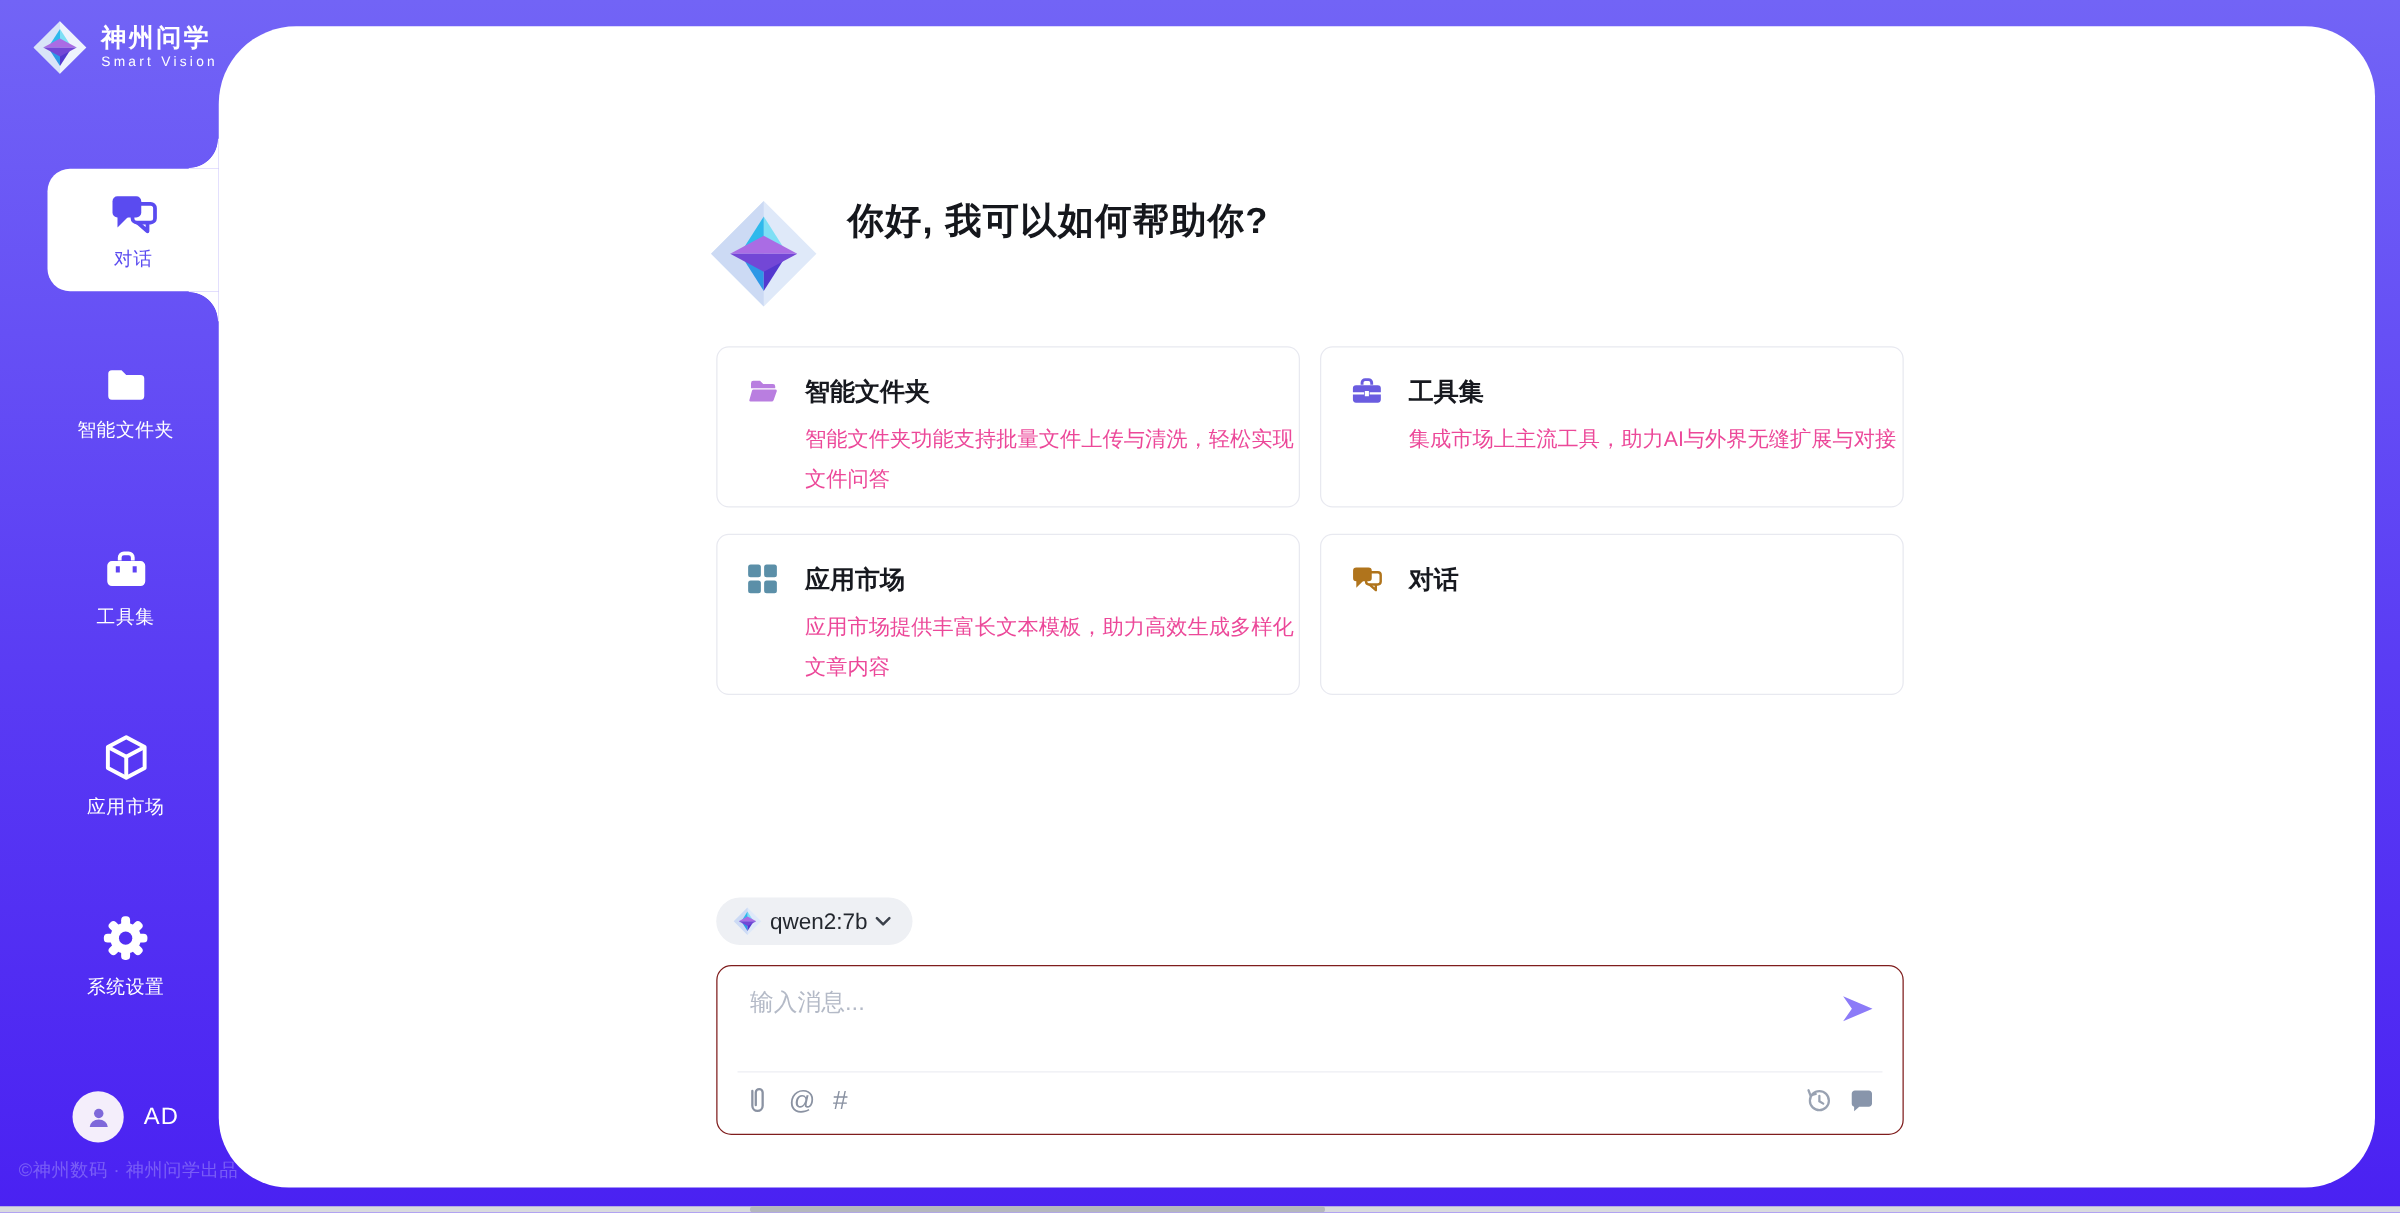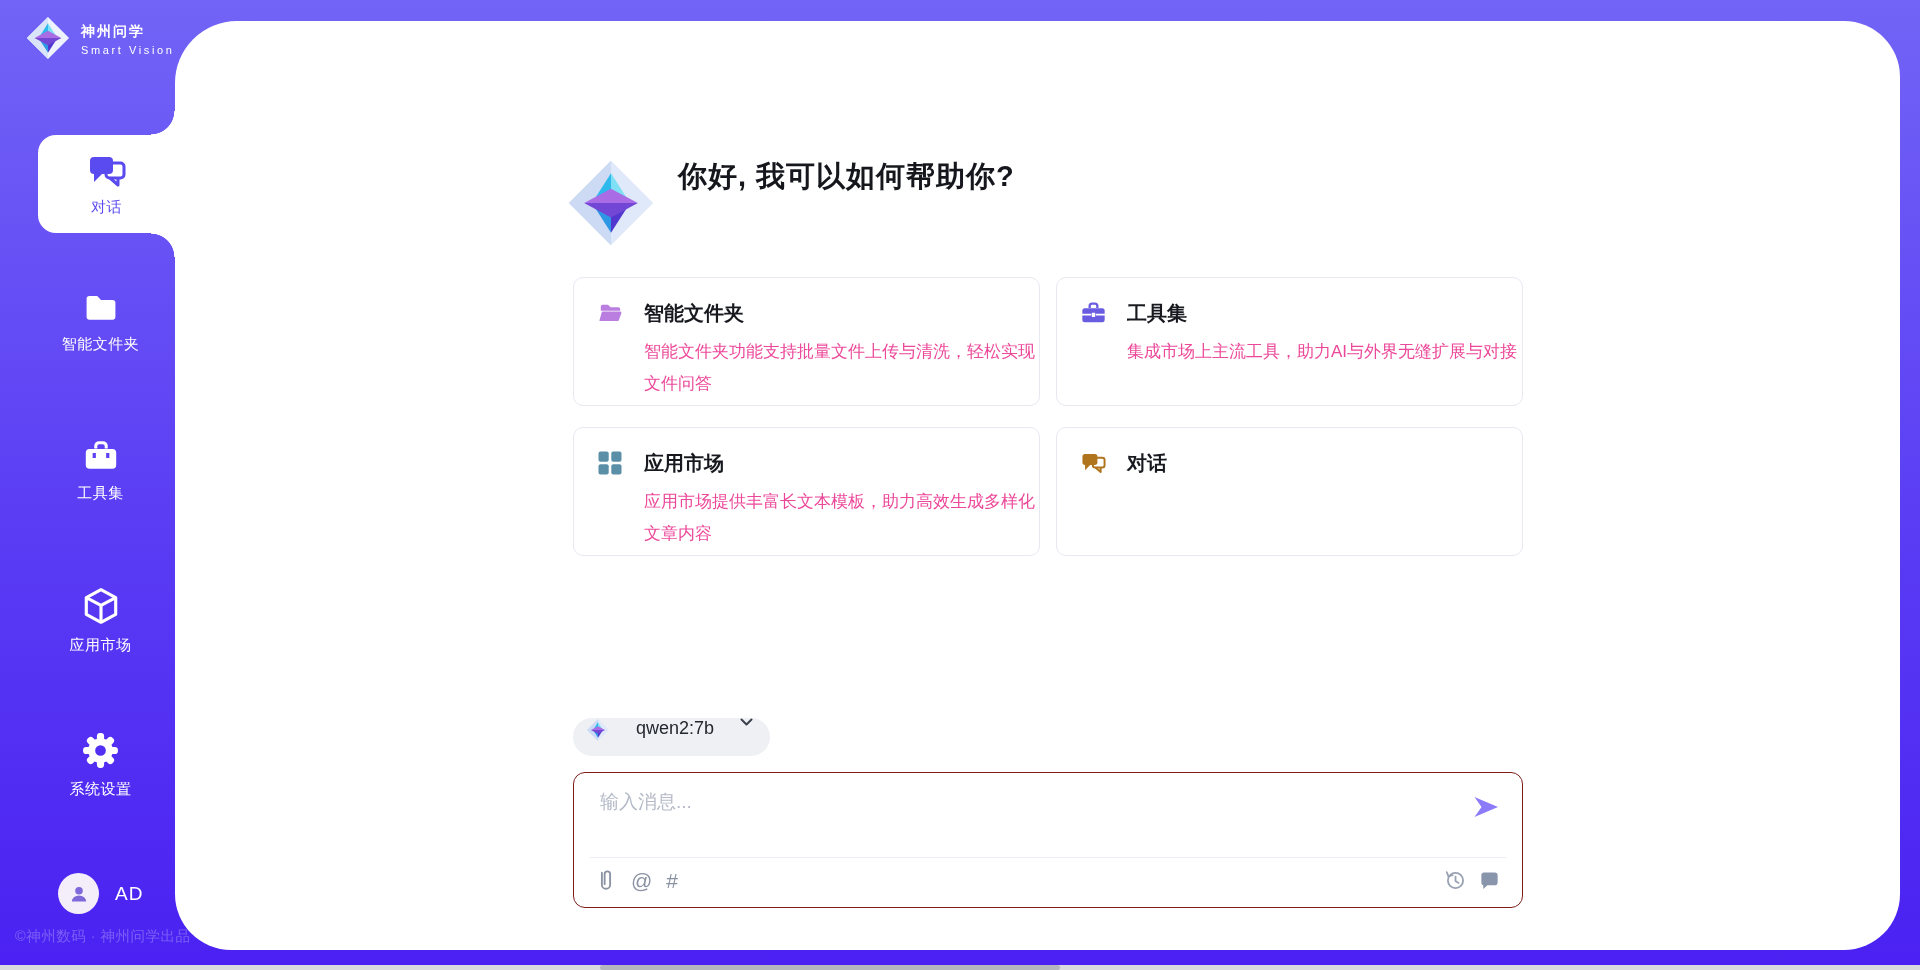--- a/index.html
+++ b/index.html
@@ -12,21 +12,21 @@
 
   
   .panel {
     position:absolute; left:175px; top:21px; width:1725px; height:929px;
     background:#ffffff; border-radius:62px 56px 56px 56px;
   }
 
   
   .brand { position:absolute; left:25px; top:15px; display:flex; align-items:center; gap:10px; cursor:pointer; }
   .brand svg { width:46px; height:46px; }
-  .brand-name { font-size:14px; font-weight:700; color:#fff; letter-spacing:2px; line-height:22px; }
+  .brand-name { font-size:20px; font-weight:700; color:#fff; letter-spacing:2px; line-height:22px; }
   .brand-sub  { font-size:11px; color:#fff; letter-spacing:2.6px; margin-top:2px; }
 
   .tab-active {
     position:absolute; left:38px; top:135px; width:137px; height:98px;
     background:#fff; border-radius:18px 0 0 18px; color:#5a4bf0;
     display:flex; flex-direction:column; align-items:center; justify-content:center; gap:7px;
     cursor:pointer; z-index:2;
   }
   .tab-active::before {
     content:""; position:absolute; top:-24px; right:0; width:24px; height:24px;
@@ -68,21 +68,21 @@
   .card-head { display:flex; align-items:center; gap:17px; }
   .card-icon { width:30px; height:28px; display:flex; align-items:center; }
   .card-title { font-size:20px; font-weight:700; color:#17191f; }
   .card-desc { margin:9px 0 0 47px; font-size:17px; line-height:32px; color:#ec4899; width:400px; }
   .ci-0 { color:#b97ee0; } .ci-1 { color:#6a5ce0; } .ci-2 { color:#5b8fa8; } .ci-3 { color:#b0741c; }
 
   
   .model-pill {
     position:absolute; left:398px; top:697px; height:38px;
     padding:0 17px 0 13px; border-radius:19px; background:#eef0f4;
-    display:inline-flex; align-items:flex-start; gap:26px; cursor:pointer;
+    display:inline-flex; align-items:center; gap:6px; cursor:pointer;
   }
   .model-pill svg.logo { width:24px; height:24px; }
   .model-name { font-size:18px; color:#23272e; }
 
   
   .composer {
     position:absolute; left:398px; top:751px; width:950px; height:136px;
     border:1px solid #7f1d1d; border-radius:12px; background:#fff;
   }
   .composer textarea {

